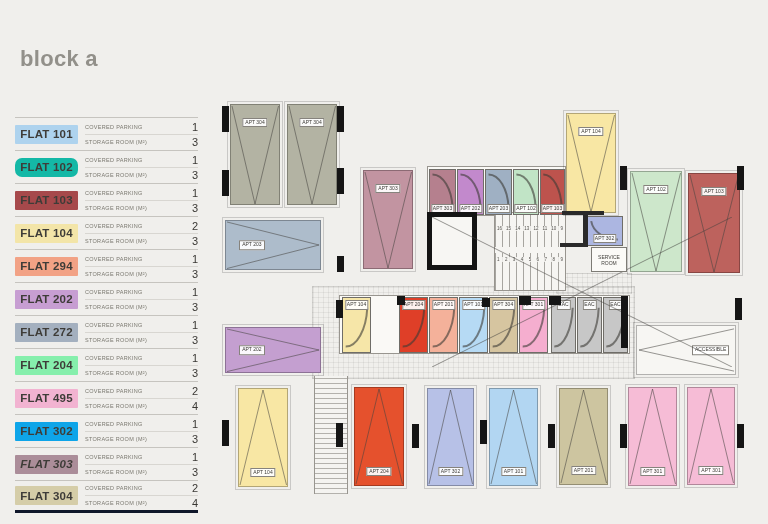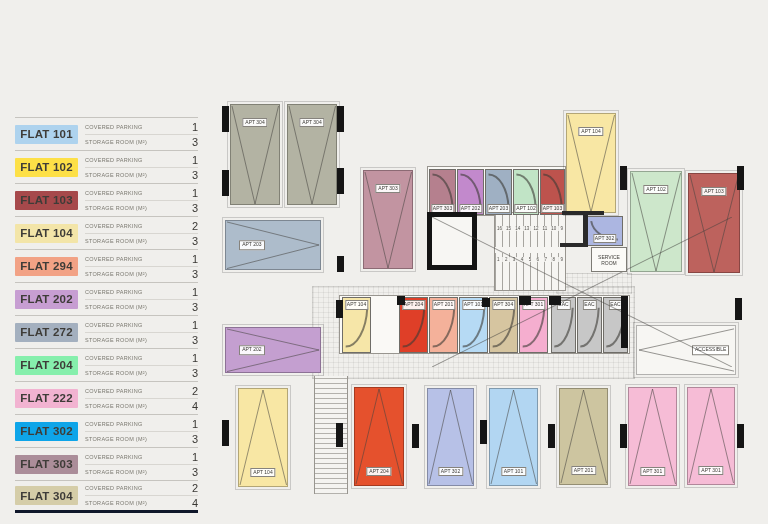--- a/index.html
+++ b/index.html
@@ -57,37 +57,38 @@
   #service span{display:block;width:24px;}
 
   #watermark{position:absolute;left:332px;top:226px;z-index:10;color:#85837c;opacity:.5;pointer-events:none;}
   #wm1{font-size:40px;font-weight:700;letter-spacing:2px;line-height:1;}
   #wm2{font-size:11px;font-weight:600;letter-spacing:5.5px;margin-top:3px;margin-left:2px;}
 </style>
 </head>
 <body>
 
 <div id="canvas">
+  <div class="title1">block a</div>
 
   <div id="legend">
       <div class="lrow">
         <div class="chip" style="background: rgb(174, 211, 238);">FLAT 101</div>
         <div class="lright">
           <div class="lline first">
             <span class="llabel">COVERED PARKING</span>
             <span class="lvalue">1</span>
           </div>
           <div class="lline">
             <span class="llabel">STORAGE ROOM (M²)</span>
             <span class="lvalue">3</span>
           </div>
         </div>
       </div>
       <div class="lrow">
-        <div class="chip" style="background: #fde047;">FLAT 102</div>
+        <div class="chip" style="background: #14b8a6; border-radius: 7px;">FLAT 102</div>
         <div class="lright">
           <div class="lline first">
             <span class="llabel">COVERED PARKING</span>
             <span class="lvalue">1</span>
           </div>
           <div class="lline">
             <span class="llabel">STORAGE ROOM (M²)</span>
             <span class="lvalue">3</span>
           </div>
         </div>
@@ -164,21 +165,21 @@
             <span class="llabel">COVERED PARKING</span>
             <span class="lvalue">1</span>
           </div>
           <div class="lline">
             <span class="llabel">STORAGE ROOM (M²)</span>
             <span class="lvalue">3</span>
           </div>
         </div>
       </div>
       <div class="lrow">
-        <div class="chip" style="background: rgb(242, 179, 209);">FLAT 222</div>
+        <div class="chip" style="background: rgb(242, 179, 209);">FLAT 495</div>
         <div class="lright">
           <div class="lline first">
             <span class="llabel">COVERED PARKING</span>
             <span class="lvalue">2</span>
           </div>
           <div class="lline">
             <span class="llabel">STORAGE ROOM (M²)</span>
             <span class="lvalue">4</span>
           </div>
         </div>
@@ -190,21 +191,21 @@
             <span class="llabel">COVERED PARKING</span>
             <span class="lvalue">1</span>
           </div>
           <div class="lline">
             <span class="llabel">STORAGE ROOM (M²)</span>
             <span class="lvalue">3</span>
           </div>
         </div>
       </div>
       <div class="lrow">
-        <div class="chip" style="background: rgb(171, 141, 153);">FLAT 303</div>
+        <div class="chip" style="background: rgb(171, 141, 153); font-style: italic;">FLAT 303</div>
         <div class="lright">
           <div class="lline first">
             <span class="llabel">COVERED PARKING</span>
             <span class="lvalue">1</span>
           </div>
           <div class="lline">
             <span class="llabel">STORAGE ROOM (M²)</span>
             <span class="lvalue">3</span>
           </div>
         </div>

